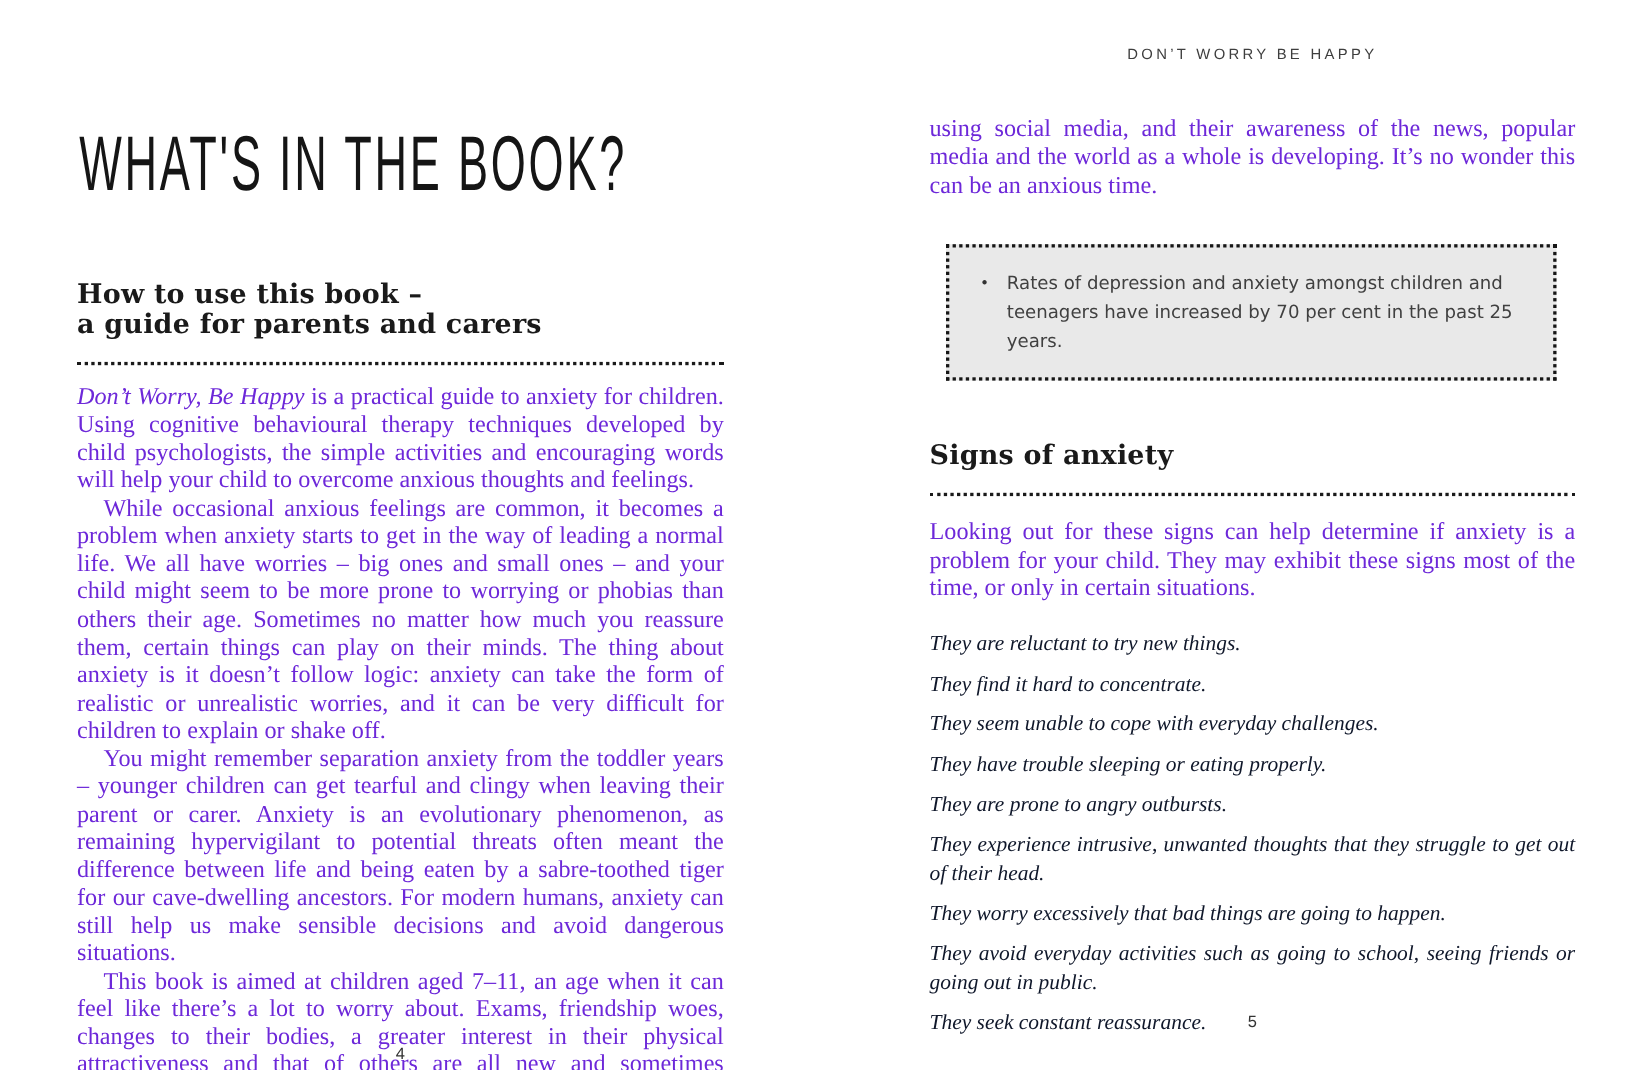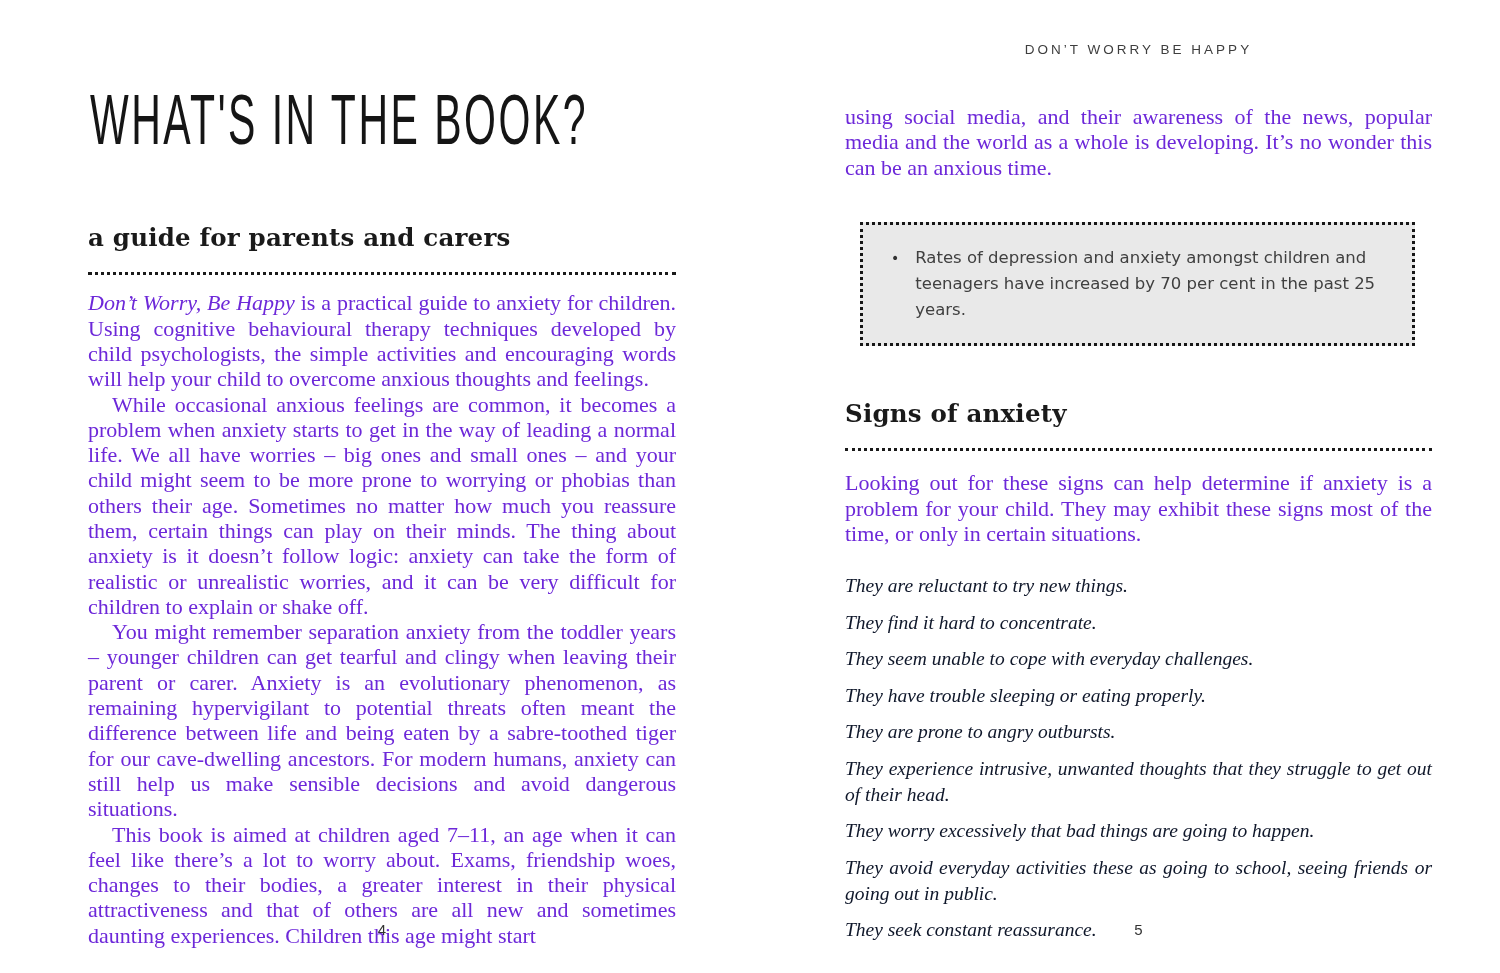--- a/index.html
+++ b/index.html
@@ -15,21 +15,21 @@
     position: relative;
     width: 1500px;
     height: 973px;
     background: #ffffff;
   }
   .page-col {
     position: absolute;
     top: 0;
     height: 802px;
   }
-  .page-left  { left: 88px;  width: 588px; }
+  .page-left  { left: 70px;  width: 588px; margin-top: 29px; }
   .page-right { left: 845px; width: 587px; }
 
   
   .chapter-title {
     margin: 80px 0 0 2px;
     height: 104px;
     font-family: "Liberation Sans", sans-serif;
     font-weight: 400;
     font-size: 41px;
     letter-spacing: 2.5px;
@@ -128,20 +128,21 @@
 </head>
 <body>
 
 <div class="spread">
 
   <section class="page-col page-left">
 
     <div class="chapter-title">WHAT'S IN THE BOOK?</div>
 
     <h2 class="slab-heading heading-left">
+      <div>How to use this book –</div>
       <div>a guide for parents and carers</div>
     </h2>
 
     <div class="dotted-rule"></div>
 
     <div class="body-copy body-start">
       <p><span class="it">Don’t Worry, Be Happy</span><span> is a practical guide to anxiety for children. Using cognitive behavioural therapy techniques developed by child psychologists, the simple activities and encouraging words will help your child to overcome anxious thoughts and feelings.</span></p>
       <p class="indent">While occasional anxious feelings are common, it becomes a problem when anxiety starts to get in the way of leading a normal life. We all have worries – big ones and small ones – and your child might seem to be more prone to worrying or phobias than others their age. Sometimes no matter how much you reassure them, certain things can play on their minds. The thing about anxiety is it doesn’t follow logic: anxiety can take the form of realistic or unrealistic worries, and it can be very difficult for children to explain or shake off.</p>
       <p class="indent">You might remember separation anxiety from the toddler years – younger children can get tearful and clingy when leaving their parent or carer. Anxiety is an evolutionary phenomenon, as remaining hypervigilant to potential threats often meant the difference between life and being eaten by a sabre-toothed tiger for our cave-dwelling ancestors. For modern humans, anxiety can still help us make sensible decisions and avoid dangerous situations.</p>
       <p class="indent">This book is aimed at children aged 7–11, an age when it can feel like there’s a lot to worry about. Exams, friendship woes, changes to their bodies, a greater interest in their physical attractiveness and that of others are all new and sometimes daunting experiences. Children this age might start</p>
@@ -168,20 +169,20 @@
     <p class="body-copy section-intro">Looking out for these signs can help determine if anxiety is a problem for your child. They may exhibit these signs most of the time, or only in certain situations.</p>
 
     <div class="signs">
       <p class="sign">They are reluctant to try new things.</p>
       <p class="sign">They find it hard to concentrate.</p>
       <p class="sign">They seem unable to cope with everyday challenges.</p>
       <p class="sign">They have trouble sleeping or eating properly.</p>
       <p class="sign">They are prone to angry outbursts.</p>
       <p class="sign">They experience intrusive, unwanted thoughts that they struggle to get out of their head.</p>
       <p class="sign">They worry excessively that bad things are going to happen.</p>
-      <p class="sign">They avoid everyday activities these as going to school, seeing friends or going out in public.</p>
+      <p class="sign">They avoid everyday activities such as going to school, seeing friends or going out in public.</p>
       <p class="sign">They seek constant reassurance.</p>
     </div>
 
     <div class="page-num">5</div>
   </section>
 
 </div>
 
 </body></html>

